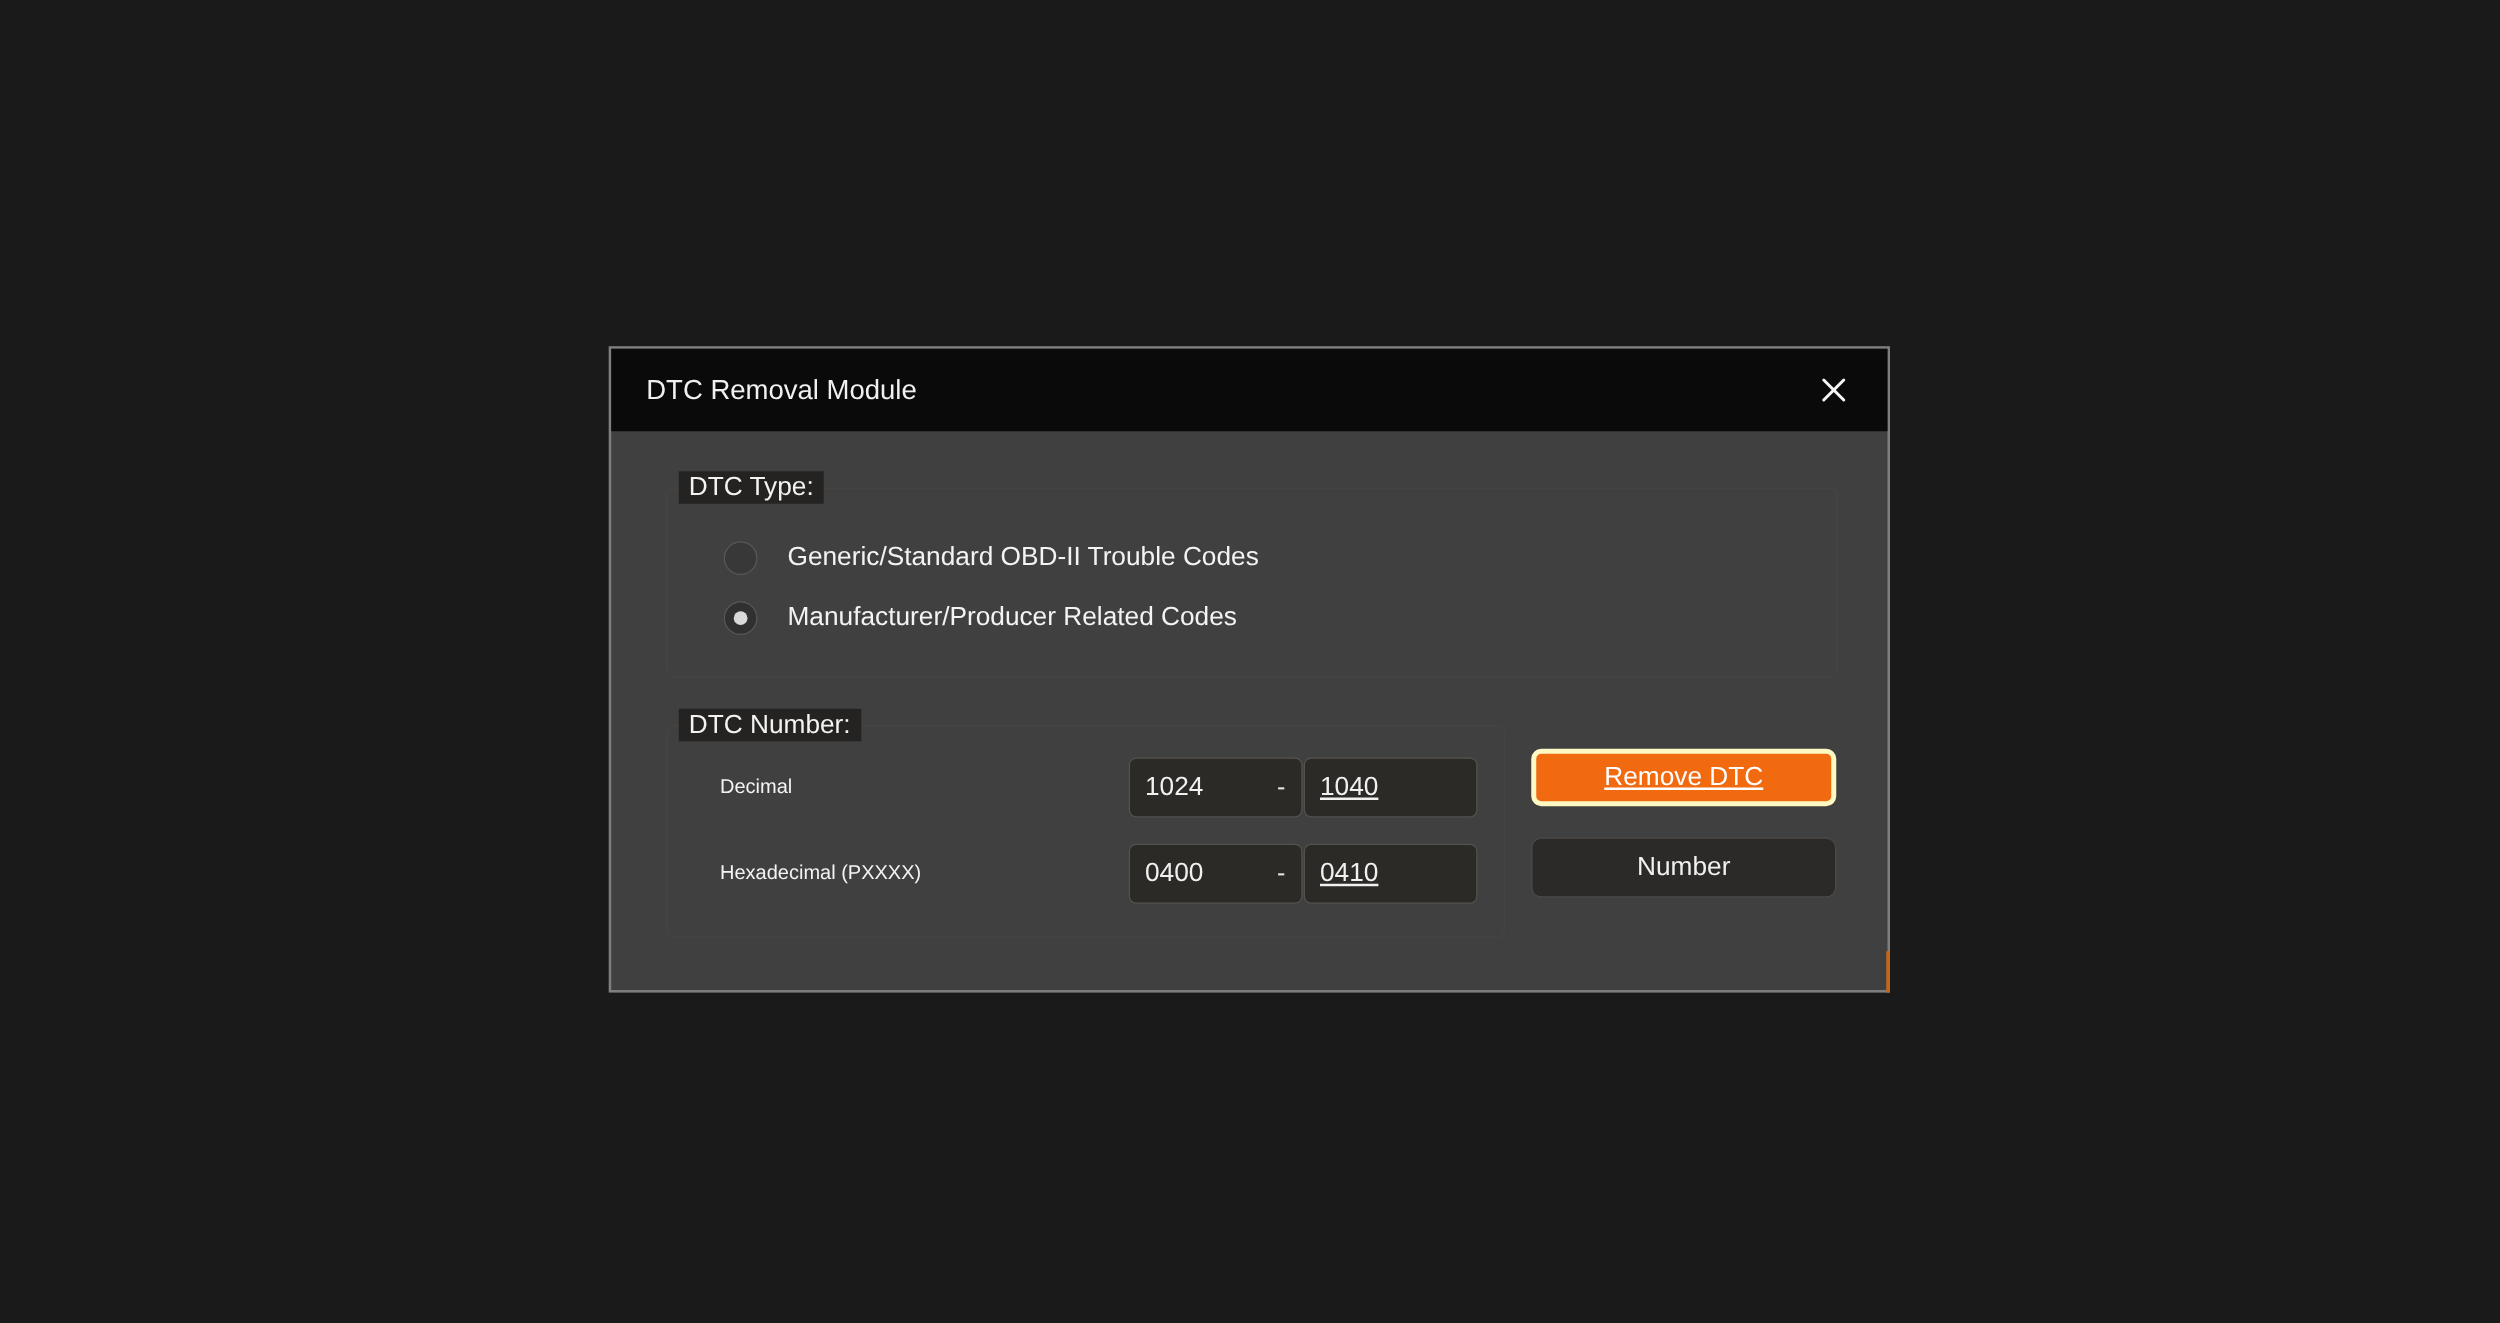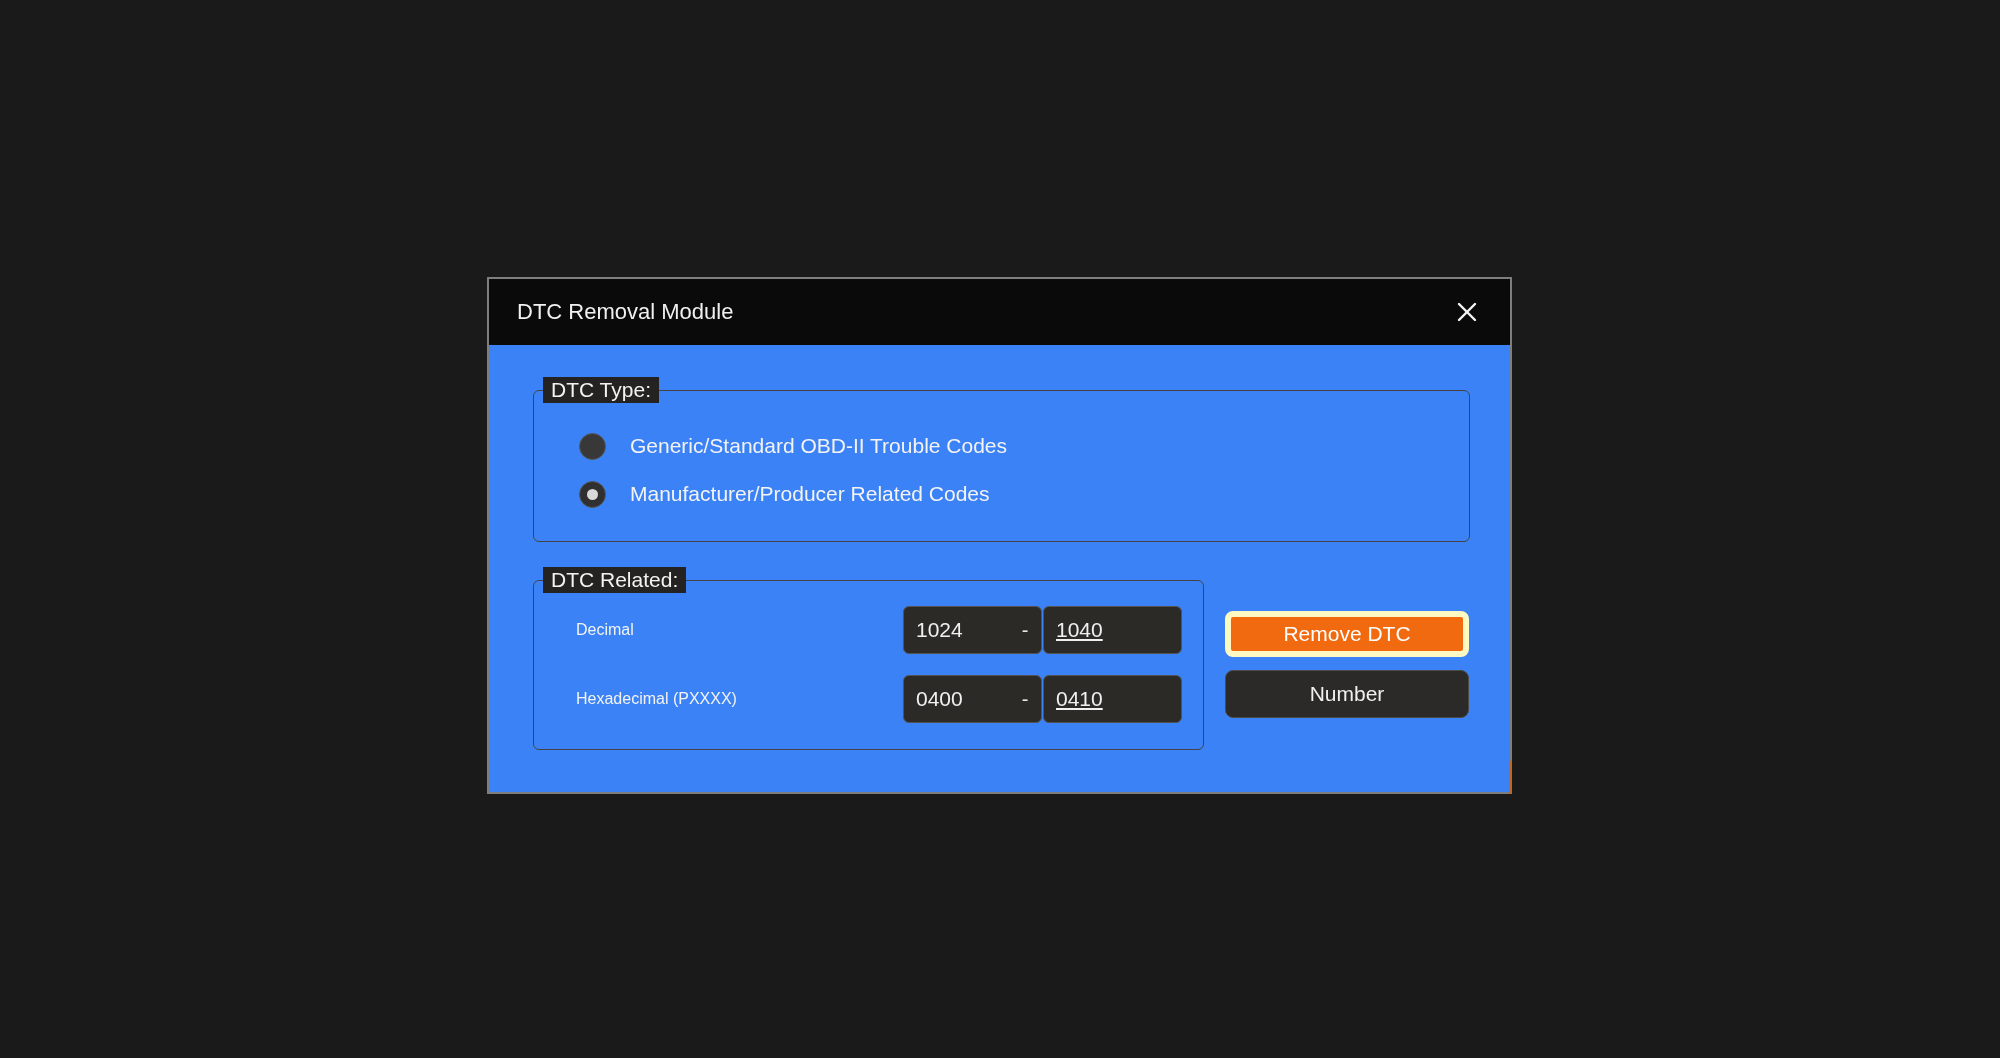--- a/index.html
+++ b/index.html
@@ -9,21 +9,21 @@
     font-family: "Liberation Sans", "DejaVu Sans", sans-serif;
     color: #f2f2f2;
     position: relative;
   }
 
   
   .dialog {
     position: absolute;
     left: 487px; top: 277px;
     width: 1025px; height: 517px;
-    background: #3b82f6;
+    background: #404040;
     border: 2px solid #7e7e7e;
     padding-left: 41px;
   }
 
   .titlebar {
     position: absolute;
     left: 0; top: 0; right: 0;
     height: 66px;
     background: #0a0a0a;
     display: flex;
@@ -148,24 +148,25 @@
     width: 244px;
     border-radius: 8px;
     font-size: 21px;
     font-family: "Liberation Sans", "DejaVu Sans", sans-serif;
     cursor: pointer;
     display: flex;
     align-items: center;
     justify-content: center;
   }
   .btn-remove {
-    top: 332px; height: 46px;
+    top: 320px; height: 46px;
     background: #f26a10;
-    border: 6px solid #fef9c3;
+    border: 4px solid #fef9c3;
     color: #ffffff;
+    text-decoration: underline;
   }
   .btn-close {
     top: 391px; height: 48px;
     background: #2b2a28;
     border: 1px solid #4c4a47;
     color: #f0f0f0;
   }
 
   
   .edge-highlight {
@@ -200,21 +201,21 @@
       <span class="radio-label">Generic/Standard OBD-II Trouble Codes</span>
     </div>
 
     <div class="radio-row row-2">
       <span class="radio selected"></span>
       <span class="radio-label">Manufacturer/Producer Related Codes</span>
     </div>
   </div>
 
   <div class="groupbox gb-number">
-    <span class="legend">DTC Related:</span>
+    <span class="legend">DTC Number:</span>
 
     <div class="num-row row-1">
       <span class="num-label">Decimal</span>
       <input class="num-input from" type="text" value="1024" style="">
       <span class="dash">-</span>
       <input class="num-input to" type="text" value="1040" style="">
     </div>
 
     <div class="num-row row-2">
       <span class="num-label">Hexadecimal (PXXXX)</span>

